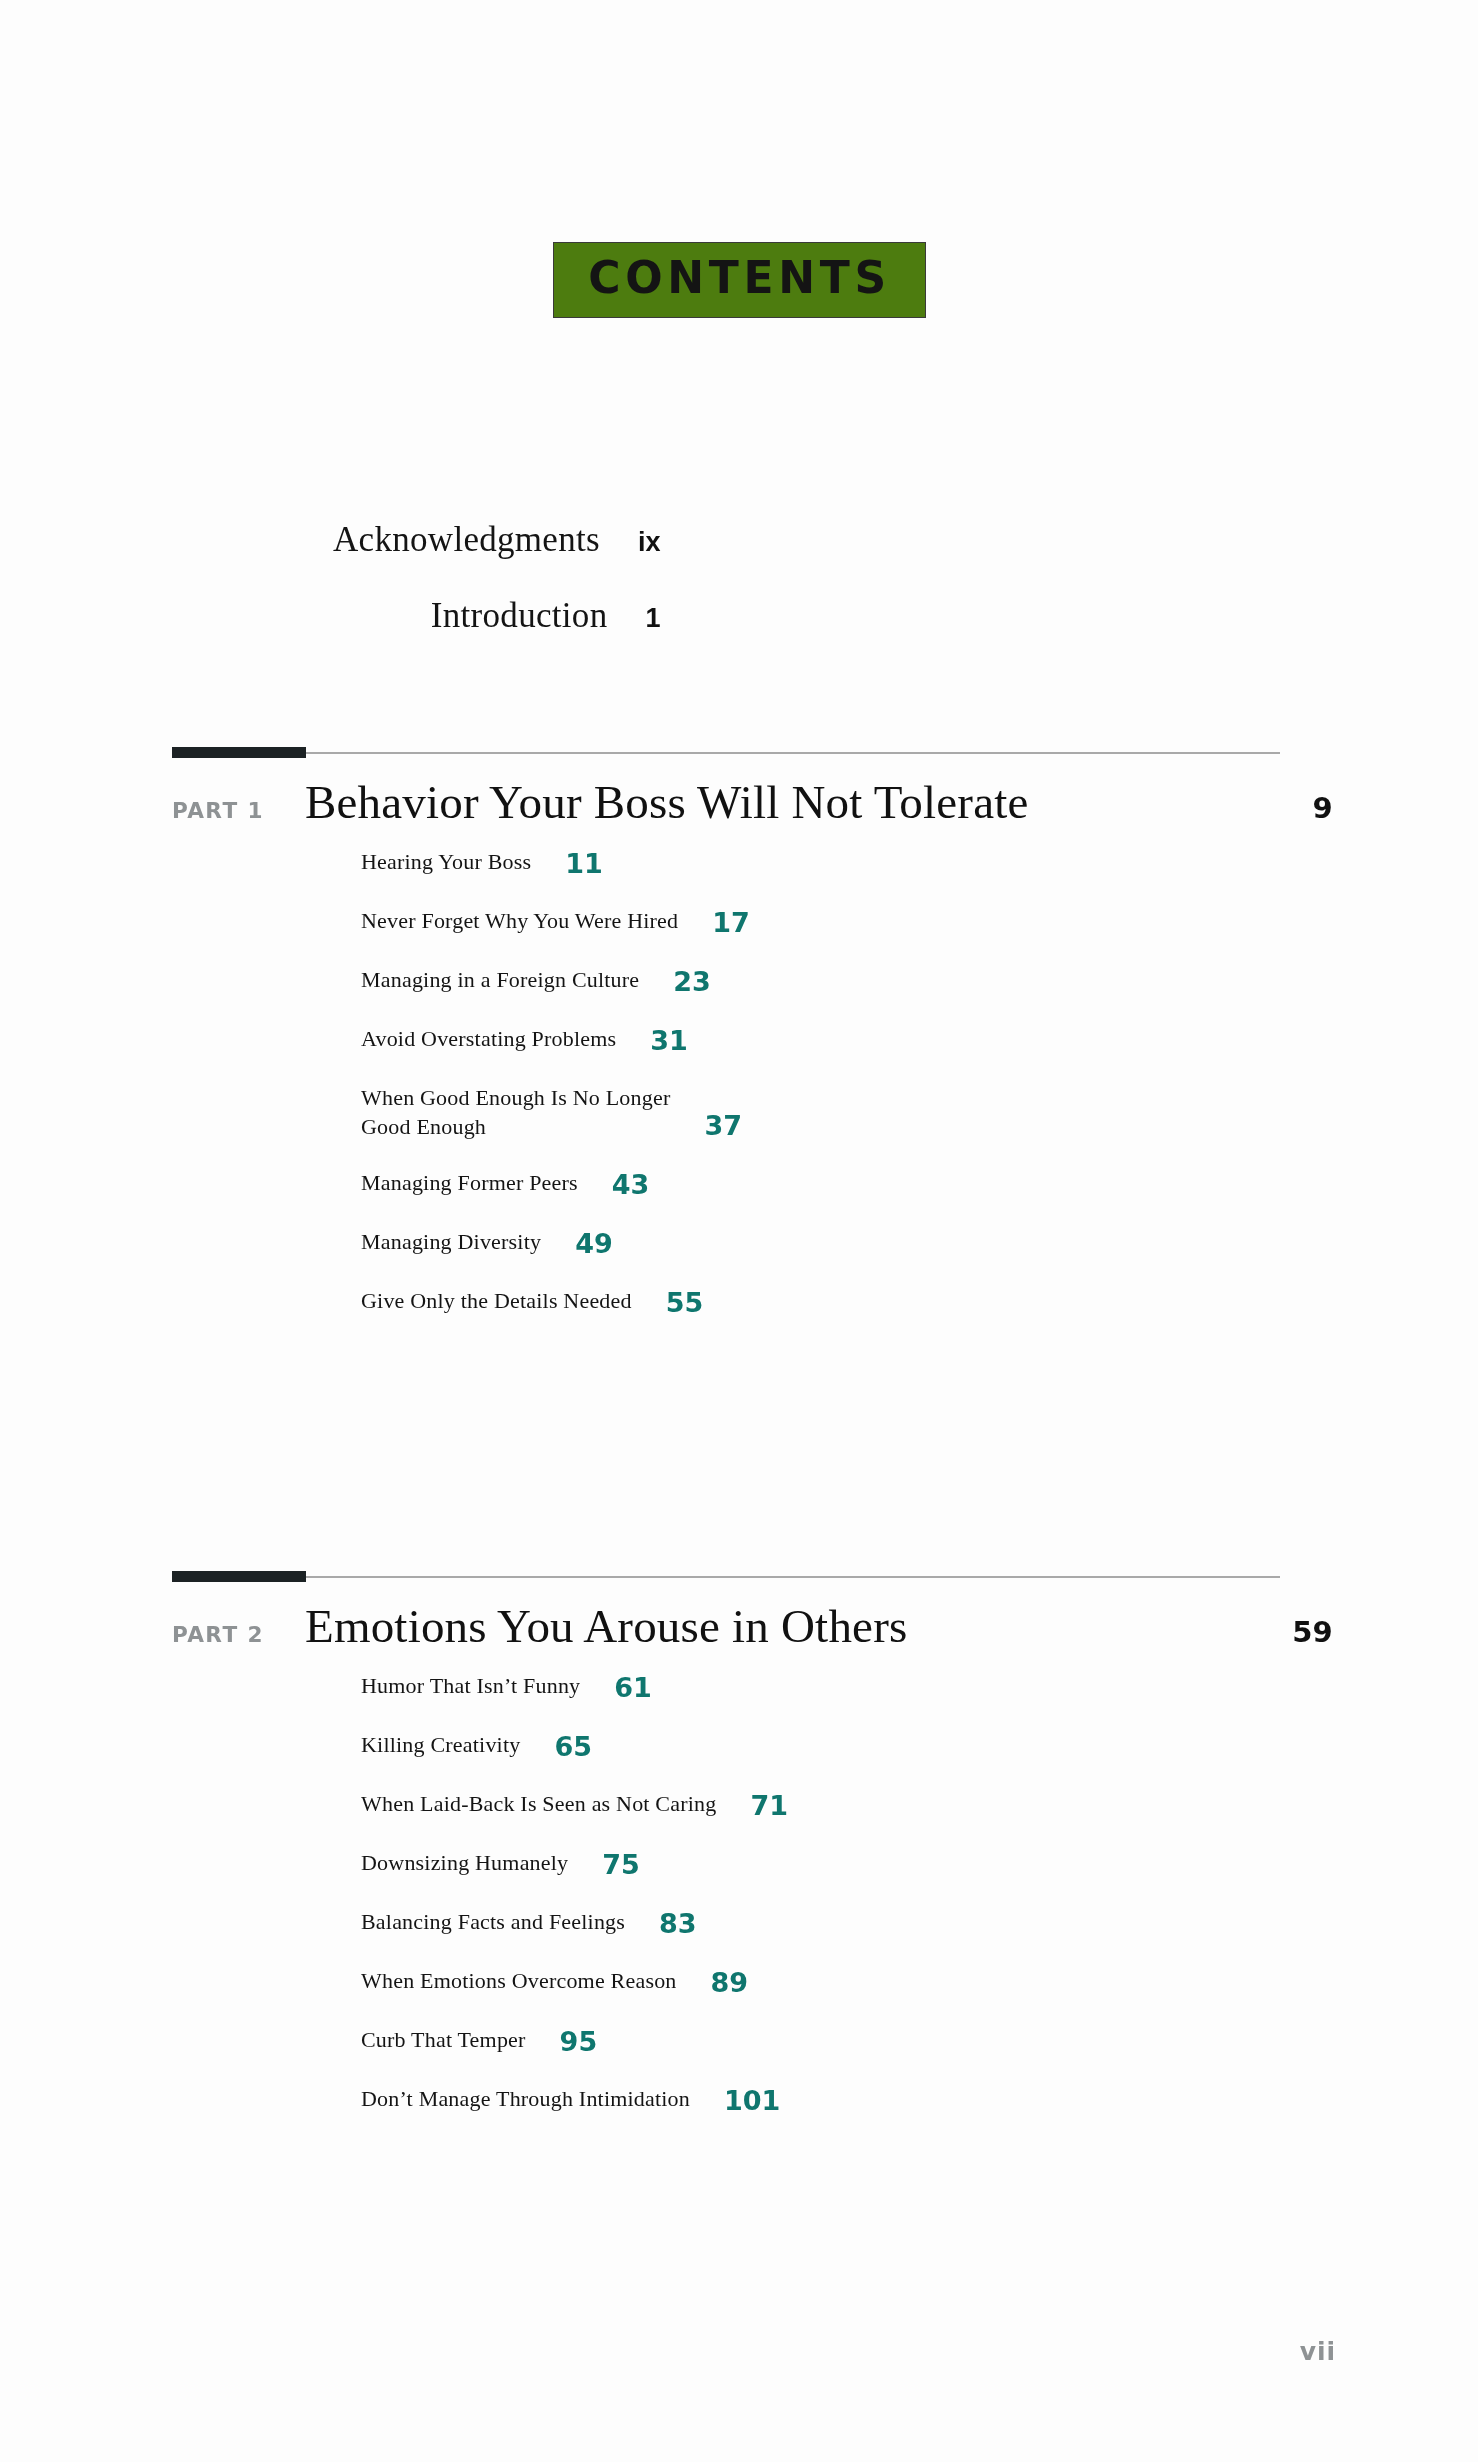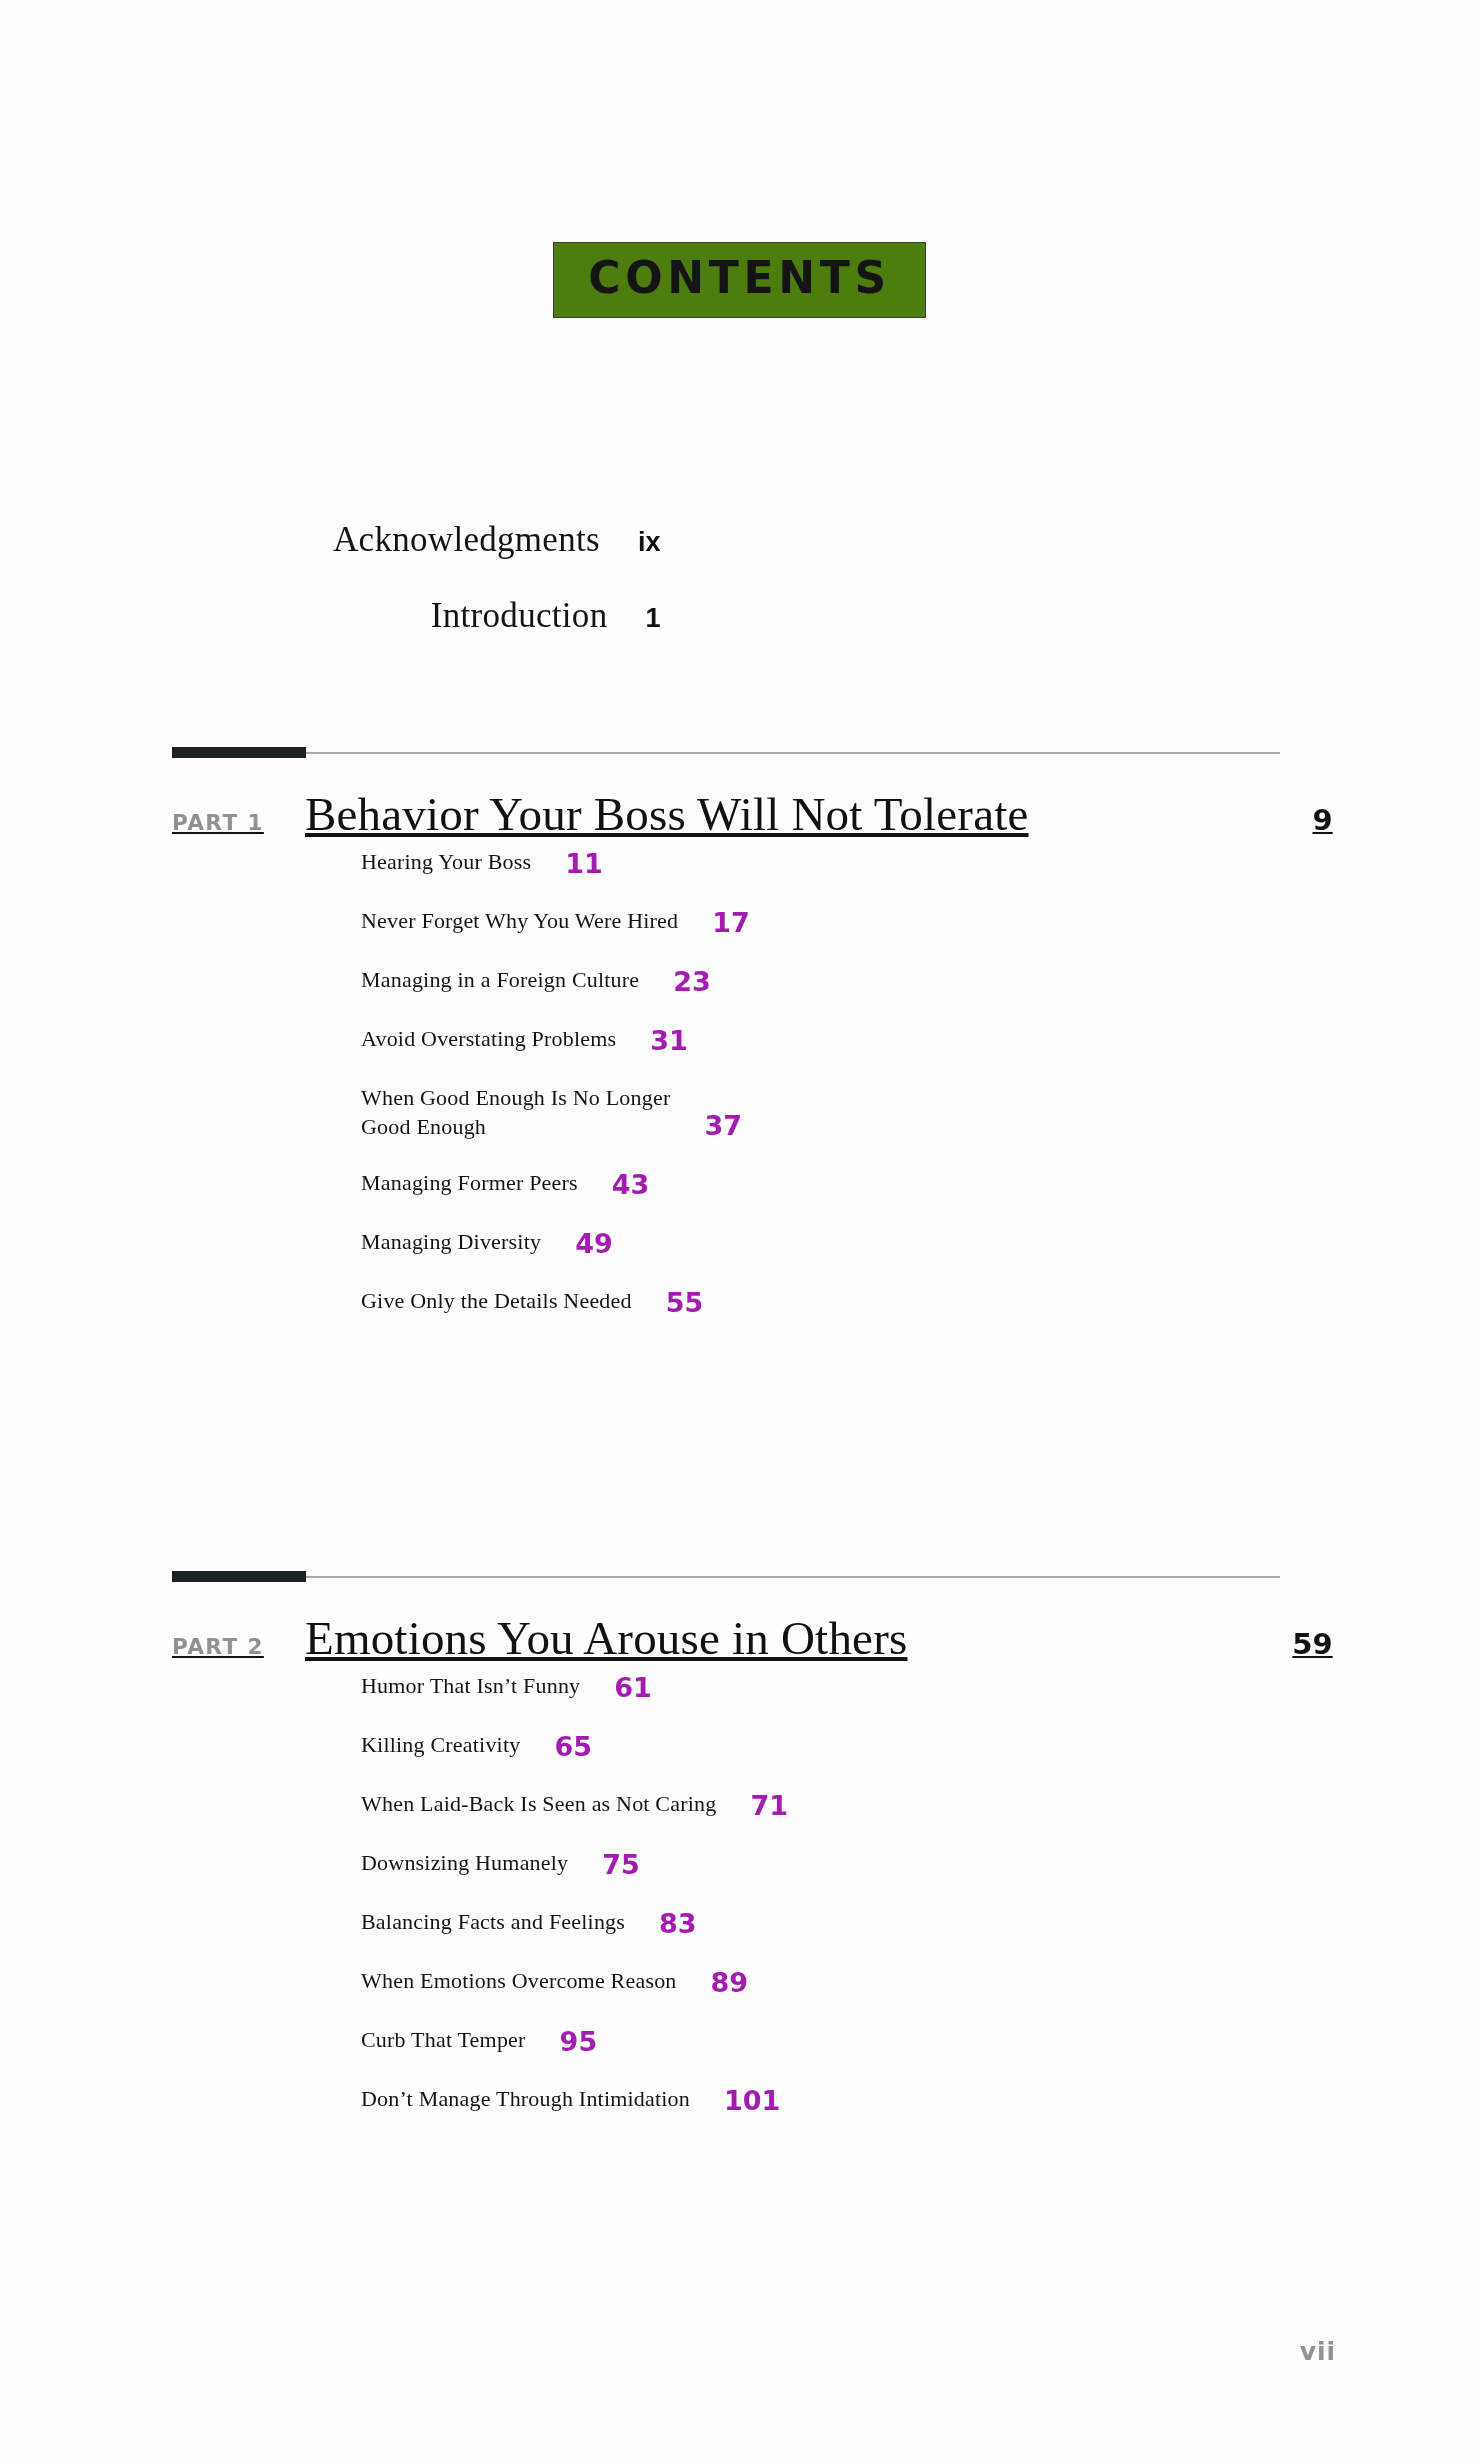--- a/index.html
+++ b/index.html
@@ -99,25 +99,24 @@
     left: 134px;
     top: 6.6px;
     width: 974px;
     height: 2.8px;
     background: #a9a9a9;
   }
 
   .part-head {
     position: absolute;
     left: 172px;
-    top: 42px;
+    top: 30px;
     width: 1172px;
     display: flex;
     align-items: baseline;
-    text-decoration: underline;
   }
   .part-label {
     font-family: "DejaVu Sans", sans-serif;
     font-weight: bold;
     font-size: 21.6px;
     letter-spacing: 1.4px;
     color: #8e9294;
     width: 133px;
     flex: 0 0 133px;
     white-space: nowrap;
@@ -156,21 +155,21 @@
     color: #141414;
     letter-spacing: 0.2px;
     white-space: pre-line;
     line-height: 1.3;
     margin-left: 28px;
   }
   .ch-page {
     font-family: "DejaVu Sans", sans-serif;
     font-weight: bold;
     font-size: 27px;
-    color: #a21caf;
+    color: #0f766e;
     margin-left: 34px;
     align-self: flex-end;
   }
   .ch-row.two-line .ch-page {
     align-self: flex-end;
   }
 
   
   .folio {
     position: absolute;

